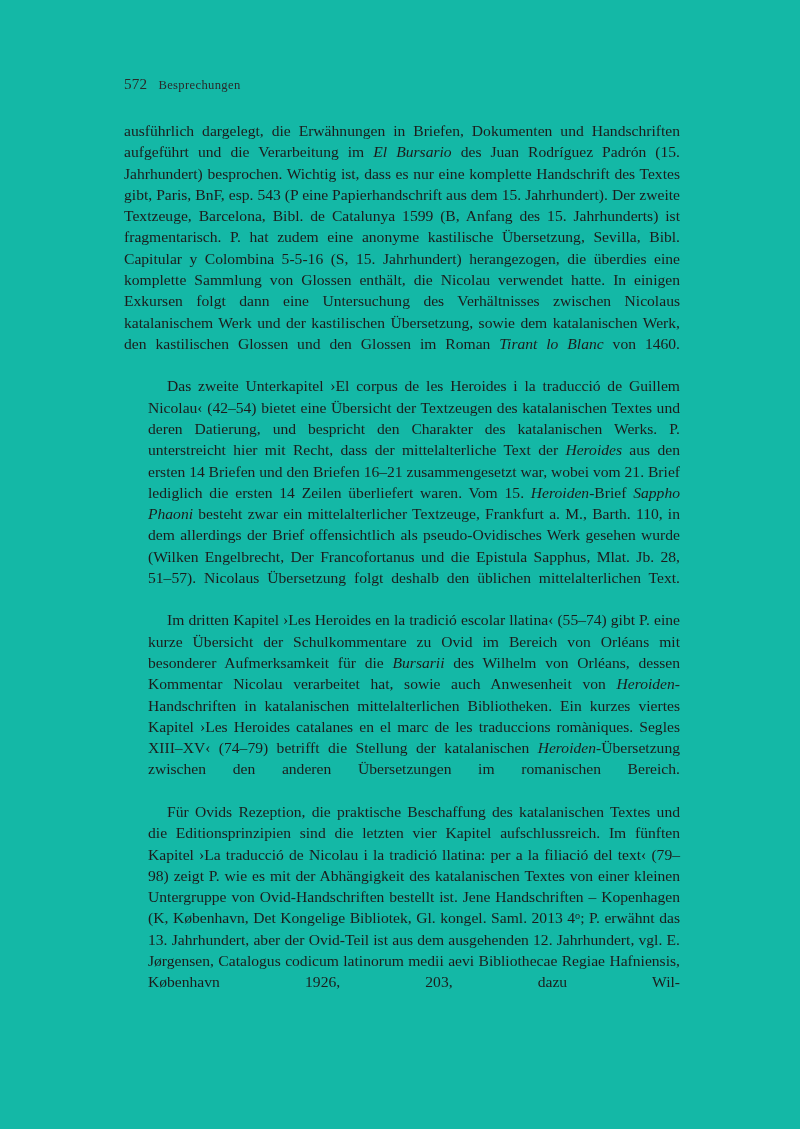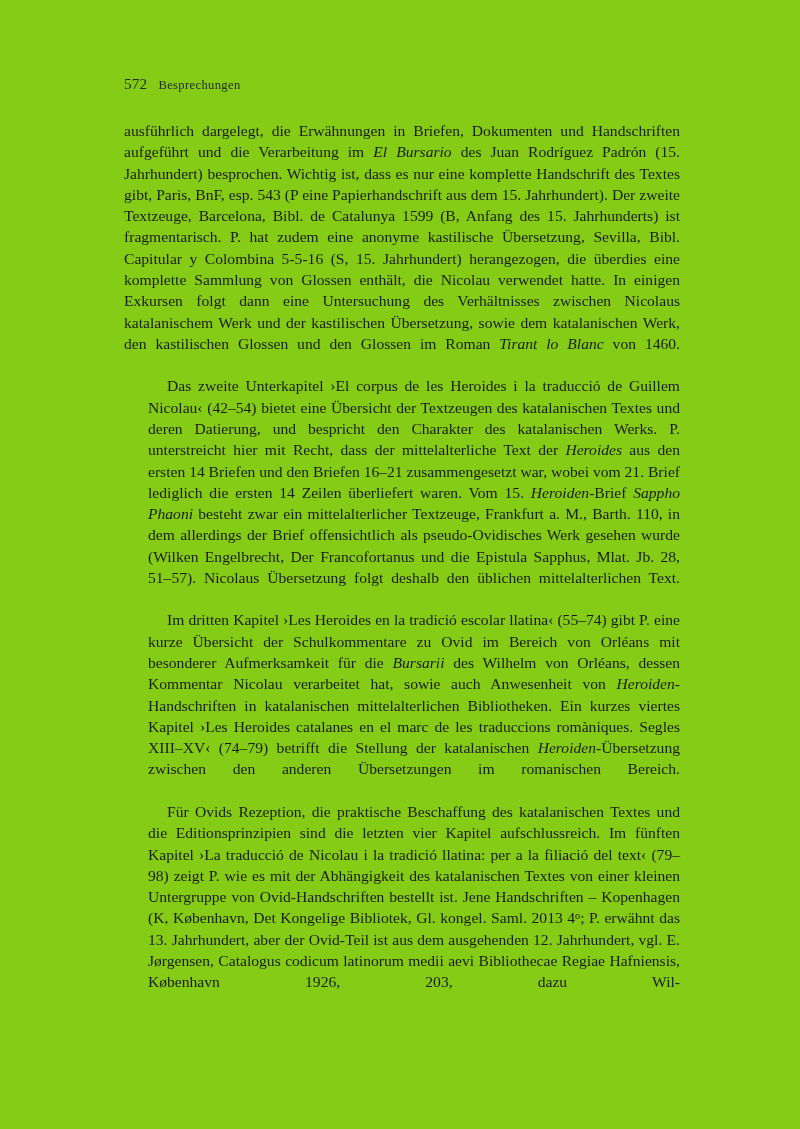--- a/index.html
+++ b/index.html
@@ -14,21 +14,21 @@
     font-family: "Liberation Serif", "DejaVu Serif", serif;
     color: #1a1a1a;
     overflow: hidden;
   }
   .page {
     position: absolute;
     left: 0;
     top: 0;
     width: 800px;
     height: 1129px;
-    background: #84cc16;
+    background: #14b8a6;
   }
   .running-head {
     position: absolute;
     left: 124px;
     top: 75px;
     width: 556px;
     white-space: nowrap;
     color: #2a2a2a;
   }
   .folio {

